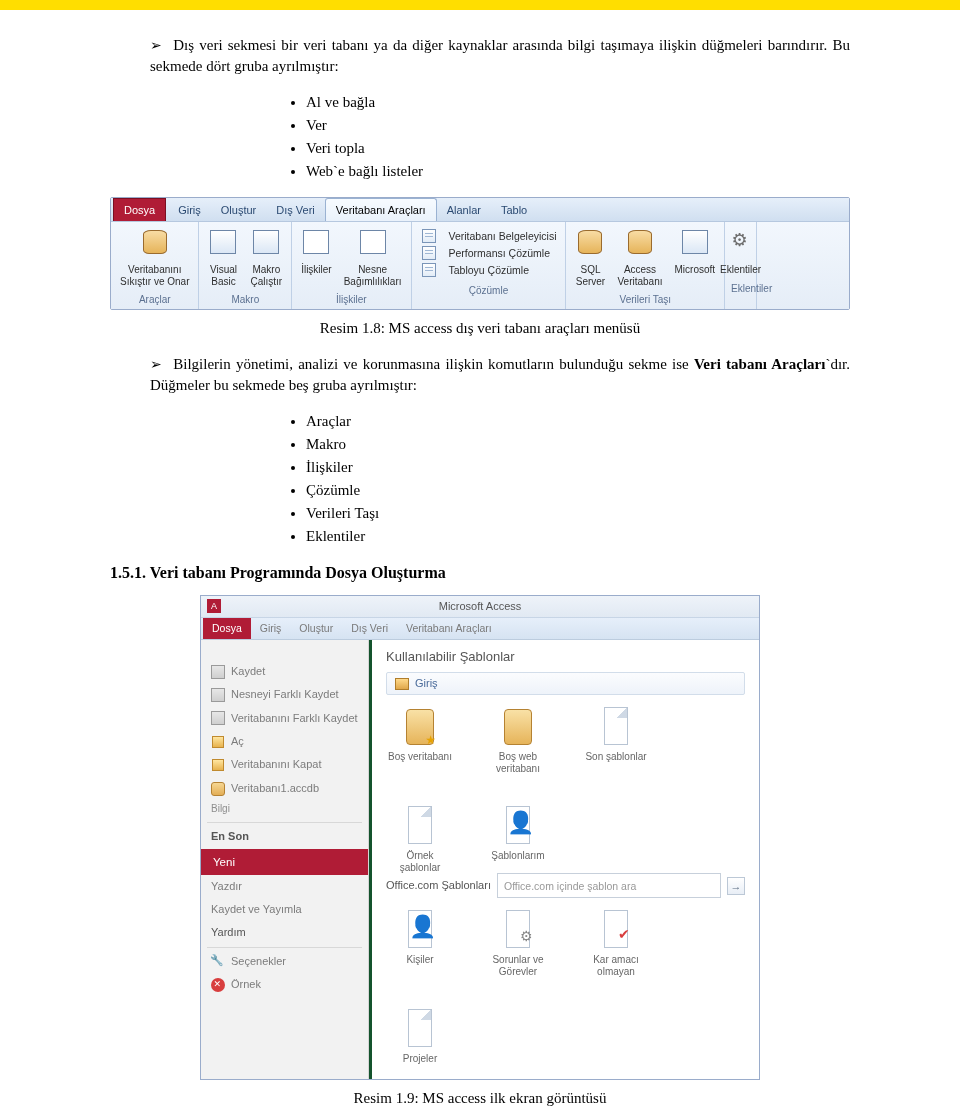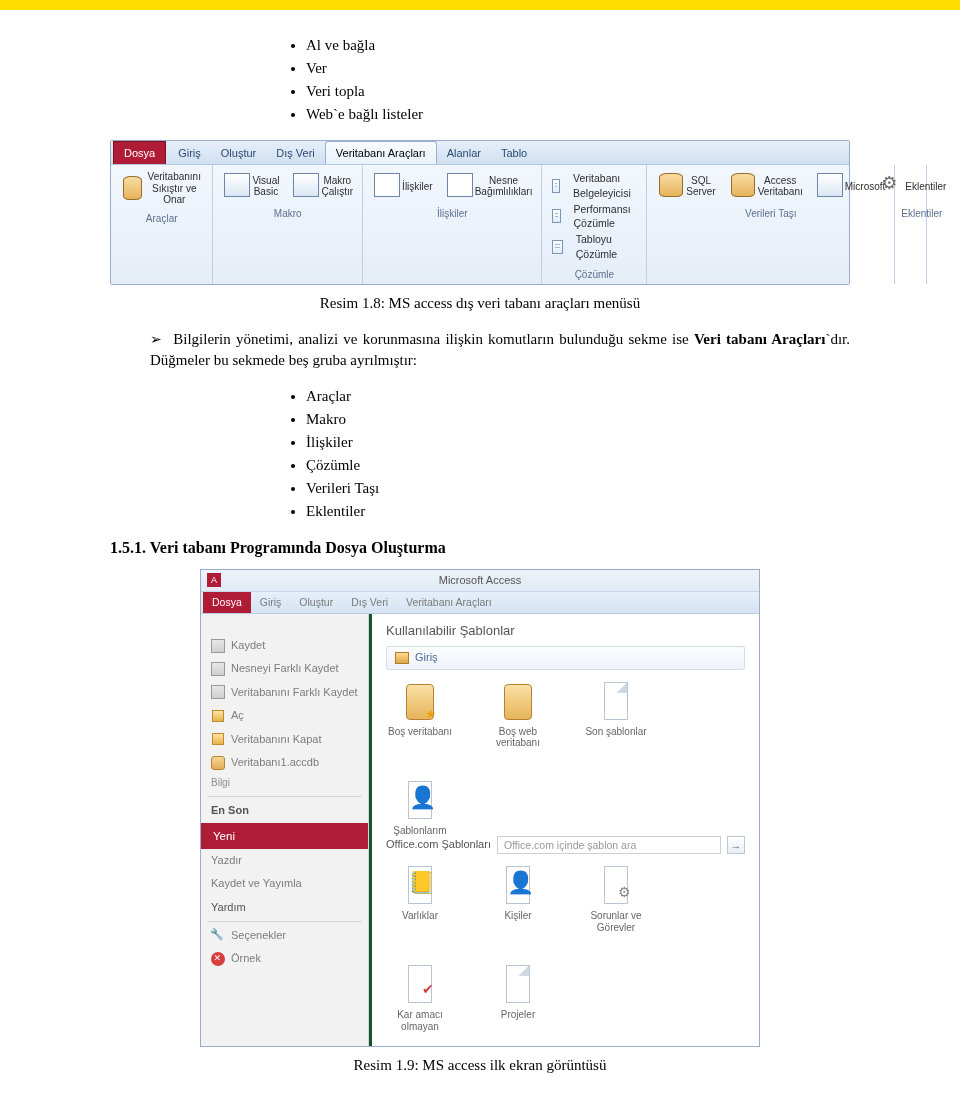--- a/index.html
+++ b/index.html
@@ -75,23 +75,23 @@
   }
   .r1-group {
     display: flex;
     flex-direction: column;
     align-items: center;
     border-right: 1px solid #bfd0e6;
     padding: 4px 6px 2px 6px;
   }
   .r1-group-inner { display: flex; align-items: flex-start; gap: 6px; }
   .r1-btn {
-    display: flex; flex-direction: row; align-items: center;
+    display: flex; flex-direction: column; align-items: center;
     padding: 2px 3px; cursor: default;
-    font-size: 10px; color: #2e2e2e; text-align: center; line-height: 1.15;
+    font-size: 10px; color: #2e2e2e; text-align: center; line-height: 1.15; gap: 6px;
   }
   .r1-btn .ic { width: 30px; height: 28px; margin-bottom: 2px; position: relative; }
   .r1-small-list { display: flex; flex-direction: column; gap: 1px; padding: 2px 3px; }
   .r1-small { display: flex; align-items: center; gap: 12px; font-size: 10.5px; color: #2e2e2e; }
   .r1-small .sic { width: 16px; height: 16px; position: relative; }
   .r1-group-label { font-size: 10px; color: #5b7090; margin-top: 4px; text-align: center; width: 100%; }
 
   
   .ic-box { position:absolute; inset:2px; border:1px solid #6d86a7; background:linear-gradient(#fff,#dbe7f5); }
   .ic-grid { position:absolute; inset:2px; background:
@@ -171,32 +171,36 @@
   .tile .tic { width:40px; height:42px; position:relative; }
   .tic-db { position:absolute; left:6px; right:6px; top:4px; bottom:2px; border:1px solid #b58232; background:linear-gradient(#f9e1a6,#e6b45a); border-radius:4px; }
   .tic-page { position:absolute; left:8px; right:8px; top:2px; bottom:2px; border:1px solid #b8c4d3; background:#fff; }
   .tic-page.fold::before { content:""; position:absolute; top:0; right:0; width:10px; height:10px; background:linear-gradient(135deg,#fff 49%,#cfd9e5 50%); }
   .tic-people::after { content:"👤"; position:absolute; left:9px; top:6px; font-size:22px; }
   .tic-book::after  { content:"📒"; position:absolute; left:8px; top:6px; font-size:22px; }
   .tic-gear::after  { content:"⚙"; position:absolute; left:22px; top:20px; font-size:14px; color:#888; }
   .tic-check::after { content:"✔"; position:absolute; left:22px; top:18px; font-size:14px; color:#d83e3e; }
   .a2-search { display:flex; align-items:center; gap:6px; margin:0 0 2px 0; }
   .a2-search .lbl { font-size:11px; color:#555; }
-  .a2-search .box { flex:1; height:18px; border:1px solid #c7d0db; background:#fff; font-size:10.5px; color:#999; padding:0 6px; display:flex; align-items:center; }
+  .a2-search .box { flex:1; height:25px; border:1px solid #c7d0db; background:#fff; font-size:10.5px; color:#999; padding:0 6px; display:flex; align-items:center; }
   .a2-search .go { width:18px; height:18px; border:1px solid #bcc8d6; background:linear-gradient(#fff,#e8eef6); text-align:center; font-size:11px; line-height:16px; color:#5a6b80; }
   .tic-db.star::after { content:"★"; position:absolute; right:-3px; bottom:-3px; font-size:12px; color:#e7a300; }
 </style>
 </head>
 <body>
 
 <div class="page">
   <div class="top-yellow"></div>
 
   <div class="body-text">
 
+    <p class="para1">
+      <span class="chev">➢</span>
+      <span>Dış veri sekmesi bir veri tabanı ya da diğer kaynaklar arasında bilgi taşımaya ilişkin düğmeleri barındırır. Bu sekmede dört gruba ayrılmıştır:</span>
+    </p>
     <ul class="sub-list">
       <li>Al ve bağla</li>
       <li>Ver</li>
       <li>Veri topla</li>
       <li>Web`e bağlı listeler</li>
     </ul>
 
     <div class="ribbon1">
       <div class="r1-tabs">
         <div class="r1-tab dosya">Dosya</div>
@@ -436,42 +440,41 @@
               <span>Boş web veritabanı</span>
             </div>
             <div class="tile">
               <div class="tic">
                   <div class="tic-page fold"></div>
                 </div>
               <span>Son şablonlar</span>
             </div>
             <div class="tile">
               <div class="tic">
+                  <div class="tic-page fold"></div>
+                </div>
+              <span>Örnek şablonlar</span>
+            </div>
+            <div class="tile">
+              <div class="tic">
                   <div class="tic-page"></div>
                   <div class="tic-people"></div>
                 </div>
               <span>Şablonlarım</span>
             </div>
           </div>
           <div class="a2-search">
             <span class="lbl">Office.com Şablonları</span>
             <div class="box">Office.com içinde şablon ara</div>
             <div class="go">→</div>
           </div>
           <div class="tiles">
             <div class="tile">
               <div class="tic">
                   <div class="tic-page"></div>
-                  <div class="tic-book"></div>
-                </div>
-              <span>Varlıklar</span>
-            </div>
-            <div class="tile">
-              <div class="tic">
-                  <div class="tic-page"></div>
                   <div class="tic-people"></div>
                 </div>
               <span>Kişiler</span>
             </div>
             <div class="tile">
               <div class="tic">
                   <div class="tic-page"></div>
                   <div class="tic-gear"></div>
                 </div>
               <span>Sorunlar ve Görevler</span>

